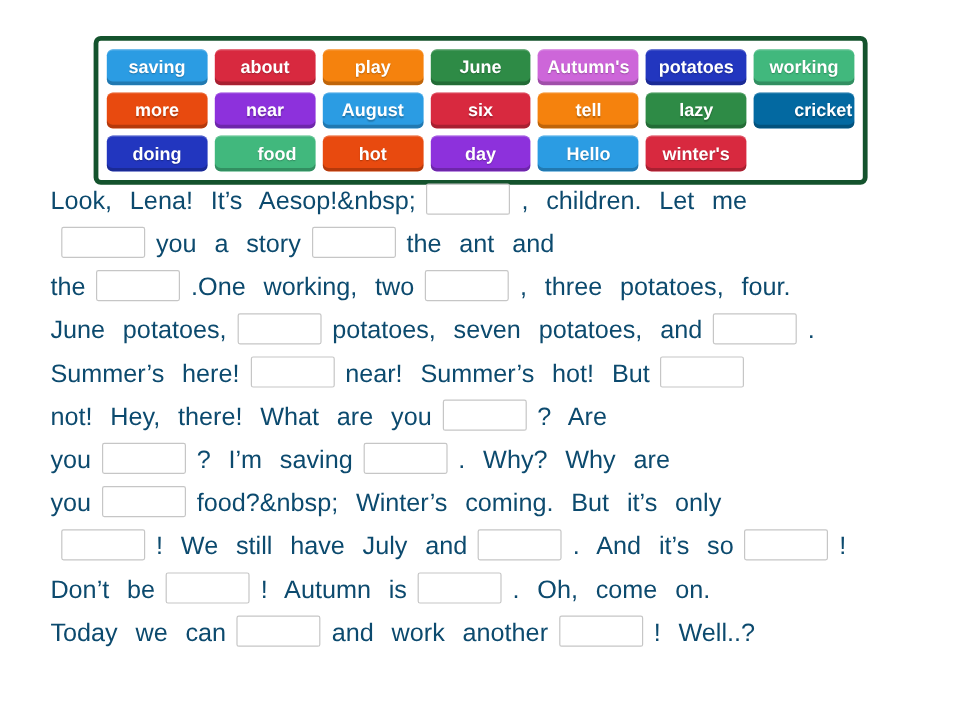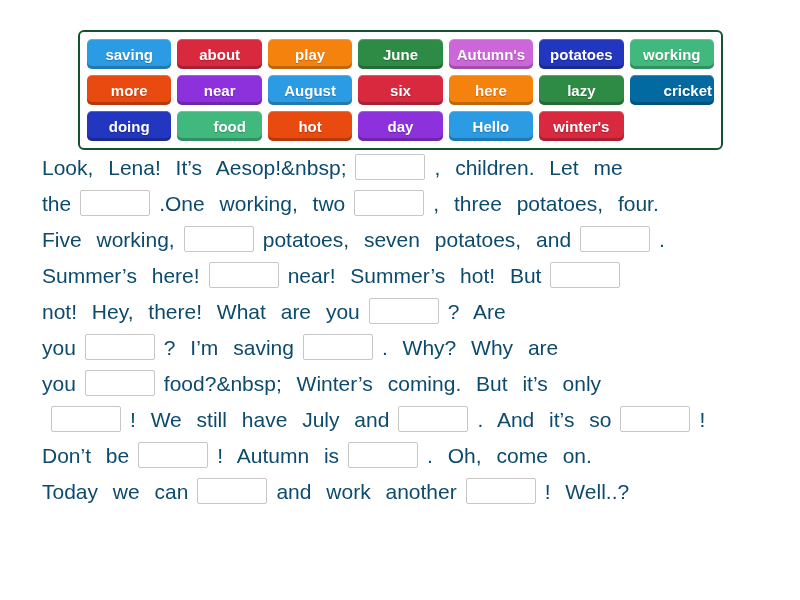--- a/index.html
+++ b/index.html
@@ -15,21 +15,21 @@
     background: #ffffff;
     overflow: hidden;
   }
   
   .wordbank {
     position: absolute;
     left: 78px;
     top: 30px;
     width: 645px;
     box-sizing: border-box;
-    border: 2px solid #14532d;
+    border: 4px solid #14532d;
     border-radius: 6px;
     padding: 7px;
     background: #ffffff;
     display: grid;
     grid-template-columns: repeat(7, 1fr);
     gap: 6px;
   }
   .tile {
     height: 30px;
     border-radius: 5px;
@@ -84,34 +84,35 @@
       <div class="tile" style="background: rgb(216, 41, 63);">about</div>
       <div class="tile" style="background: rgb(245, 130, 13);">play</div>
       <div class="tile" style="background: rgb(46, 139, 70);">June</div>
       <div class="tile" style="background: rgb(205, 102, 217);">Autumn's</div>
       <div class="tile" style="background: rgb(34, 54, 191);">potatoes</div>
       <div class="tile" style="background: rgb(65, 184, 125);">working</div>
       <div class="tile" style="background: rgb(232, 74, 15);">more</div>
       <div class="tile" style="background: rgb(141, 49, 220);">near</div>
       <div class="tile" style="background: rgb(43, 156, 227);">August</div>
       <div class="tile" style="background: rgb(216, 41, 63);">six</div>
-      <div class="tile" style="background: rgb(245, 130, 13);">here</div>
+      <div class="tile" style="background: rgb(245, 130, 13);">tell</div>
       <div class="tile" style="background: rgb(46, 139, 70);">lazy</div>
       <div class="tile" style="background: #0369a1; padding-left: 32px;">cricket</div>
       <div class="tile" style="background: rgb(34, 54, 191);">doing</div>
       <div class="tile" style="background: rgb(65, 184, 125); padding-left: 20px;">food</div>
       <div class="tile" style="background: rgb(232, 74, 15);">hot</div>
       <div class="tile" style="background: rgb(141, 49, 220);">day</div>
       <div class="tile" style="background: rgb(43, 156, 227);">Hello</div>
       <div class="tile" style="background: rgb(216, 41, 63);">winter's</div>
     </div>
   <div id="passage" class="passage" style="color: #0c4a6e;">
       <div class="line"><span>Look, Lena! It’s Aesop!&amp;nbsp;</span><span class="blank"></span><span>, children. Let me</span></div>
+      <div class="line"><span class="blank"></span><span>you a story</span><span class="blank"></span><span>the ant and</span></div>
       <div class="line"><span>the</span><span class="blank"></span><span>.One working, two</span><span class="blank"></span><span>, three potatoes, four.</span></div>
-      <div class="line"><span>Five working,</span><span class="blank"></span><span>potatoes, seven potatoes, and</span><span class="blank"></span><span>.</span></div>
+      <div class="line"><span>June potatoes,</span><span class="blank"></span><span>potatoes, seven potatoes, and</span><span class="blank"></span><span>.</span></div>
       <div class="line"><span>Summer’s here!</span><span class="blank"></span><span>near! Summer’s hot! But</span><span class="blank"></span></div>
       <div class="line"><span>not! Hey, there! What are you</span><span class="blank"></span><span>? Are</span></div>
       <div class="line"><span>you</span><span class="blank"></span><span>? I’m saving</span><span class="blank"></span><span>. Why? Why are</span></div>
       <div class="line"><span>you</span><span class="blank"></span><span>food?&amp;nbsp; Winter’s coming. But it’s only</span></div>
       <div class="line"><span class="blank"></span><span>! We still have July and</span><span class="blank"></span><span>. And it’s so</span><span class="blank"></span><span>!</span></div>
       <div class="line"><span>Don’t be</span><span class="blank"></span><span>! Autumn is</span><span class="blank"></span><span>. Oh, come on.</span></div>
       <div class="line"><span>Today we can</span><span class="blank"></span><span>and work another</span><span class="blank"></span><span>! Well..?</span></div>
     </div>
 </div>
 

